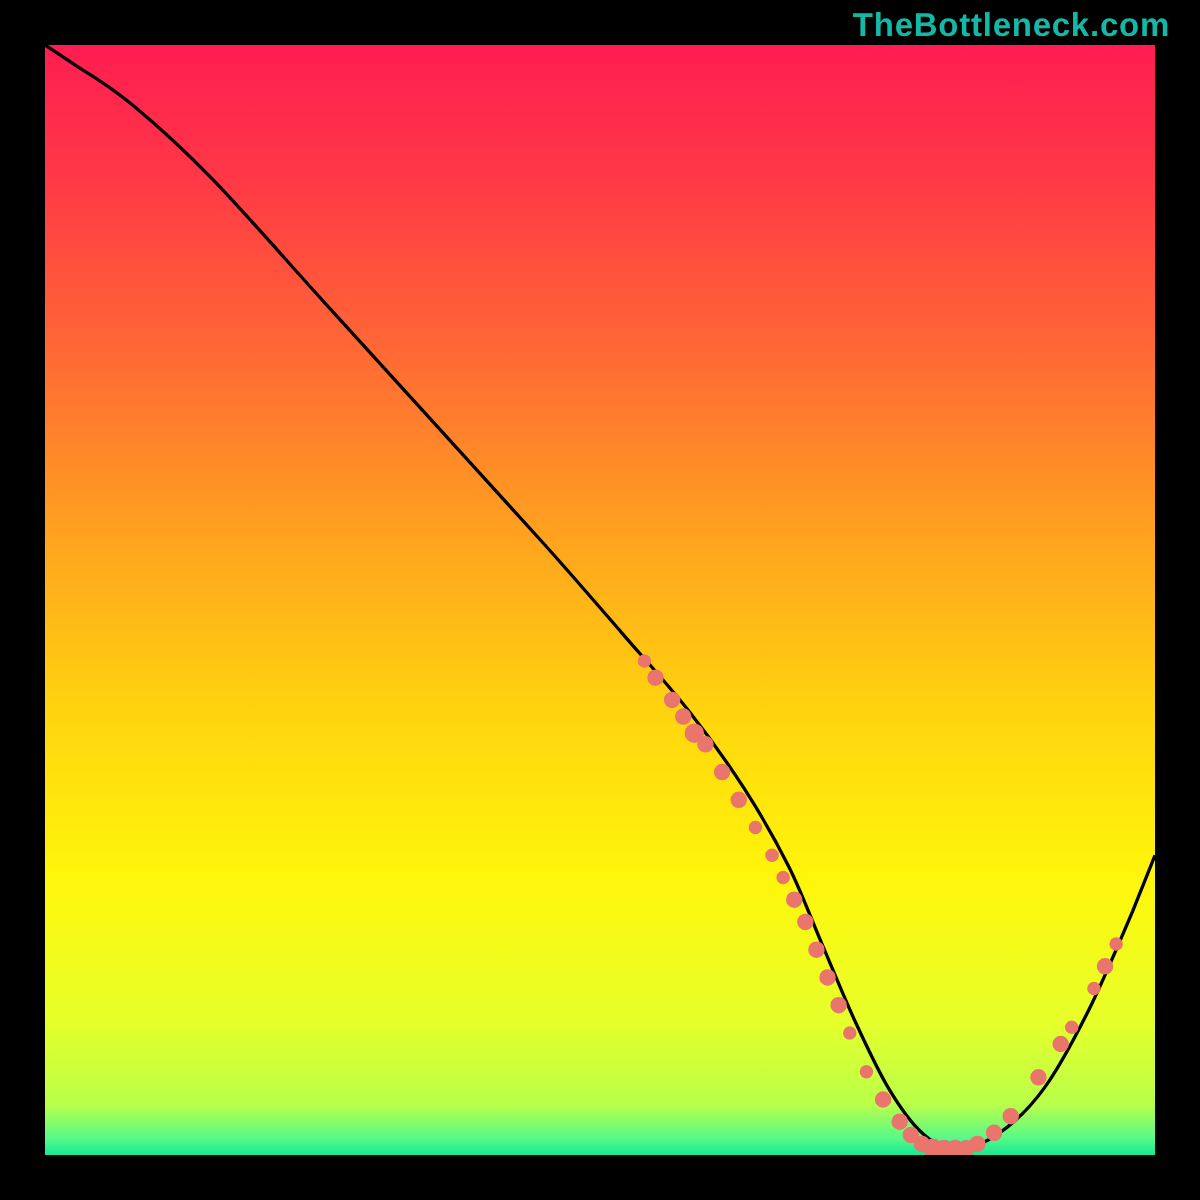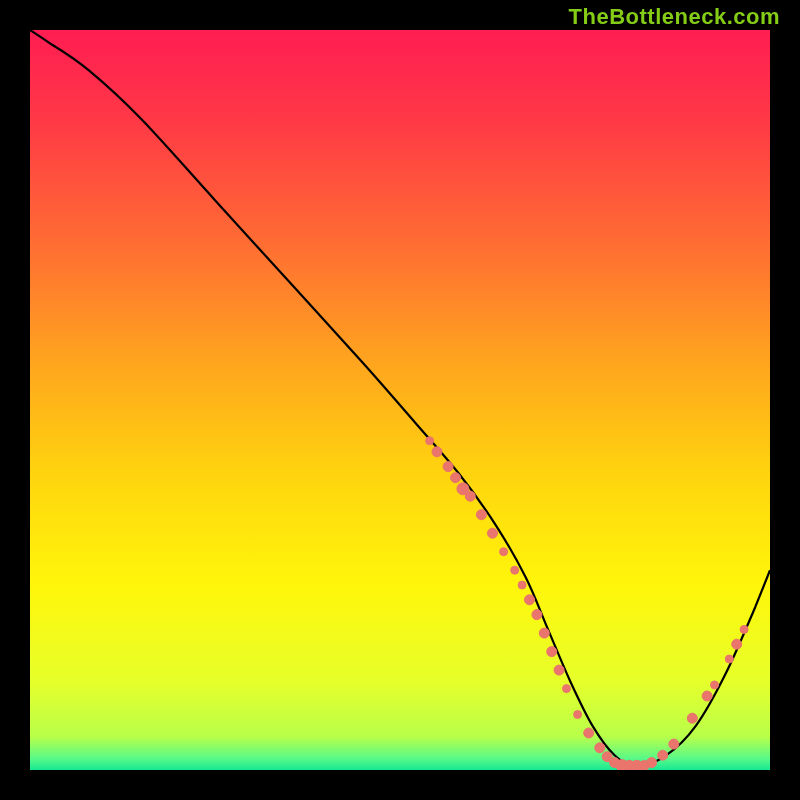--- a/index.html
+++ b/index.html
@@ -14,21 +14,21 @@
   .frame {
     position: relative;
     width: 800px;
     height: 800px;
     background: #000;
   }
   .watermark {
     position: absolute;
     top: 4px;
     right: 20px;
-    color: #84cc16;
+    color: #14b8a6;
     font-size: 22px;
     font-weight: 600;
     letter-spacing: 0.5px;
     user-select: none;
     pointer-events: none;
   }
   svg { display: block; }
 </style>
 </head>
 <body>

